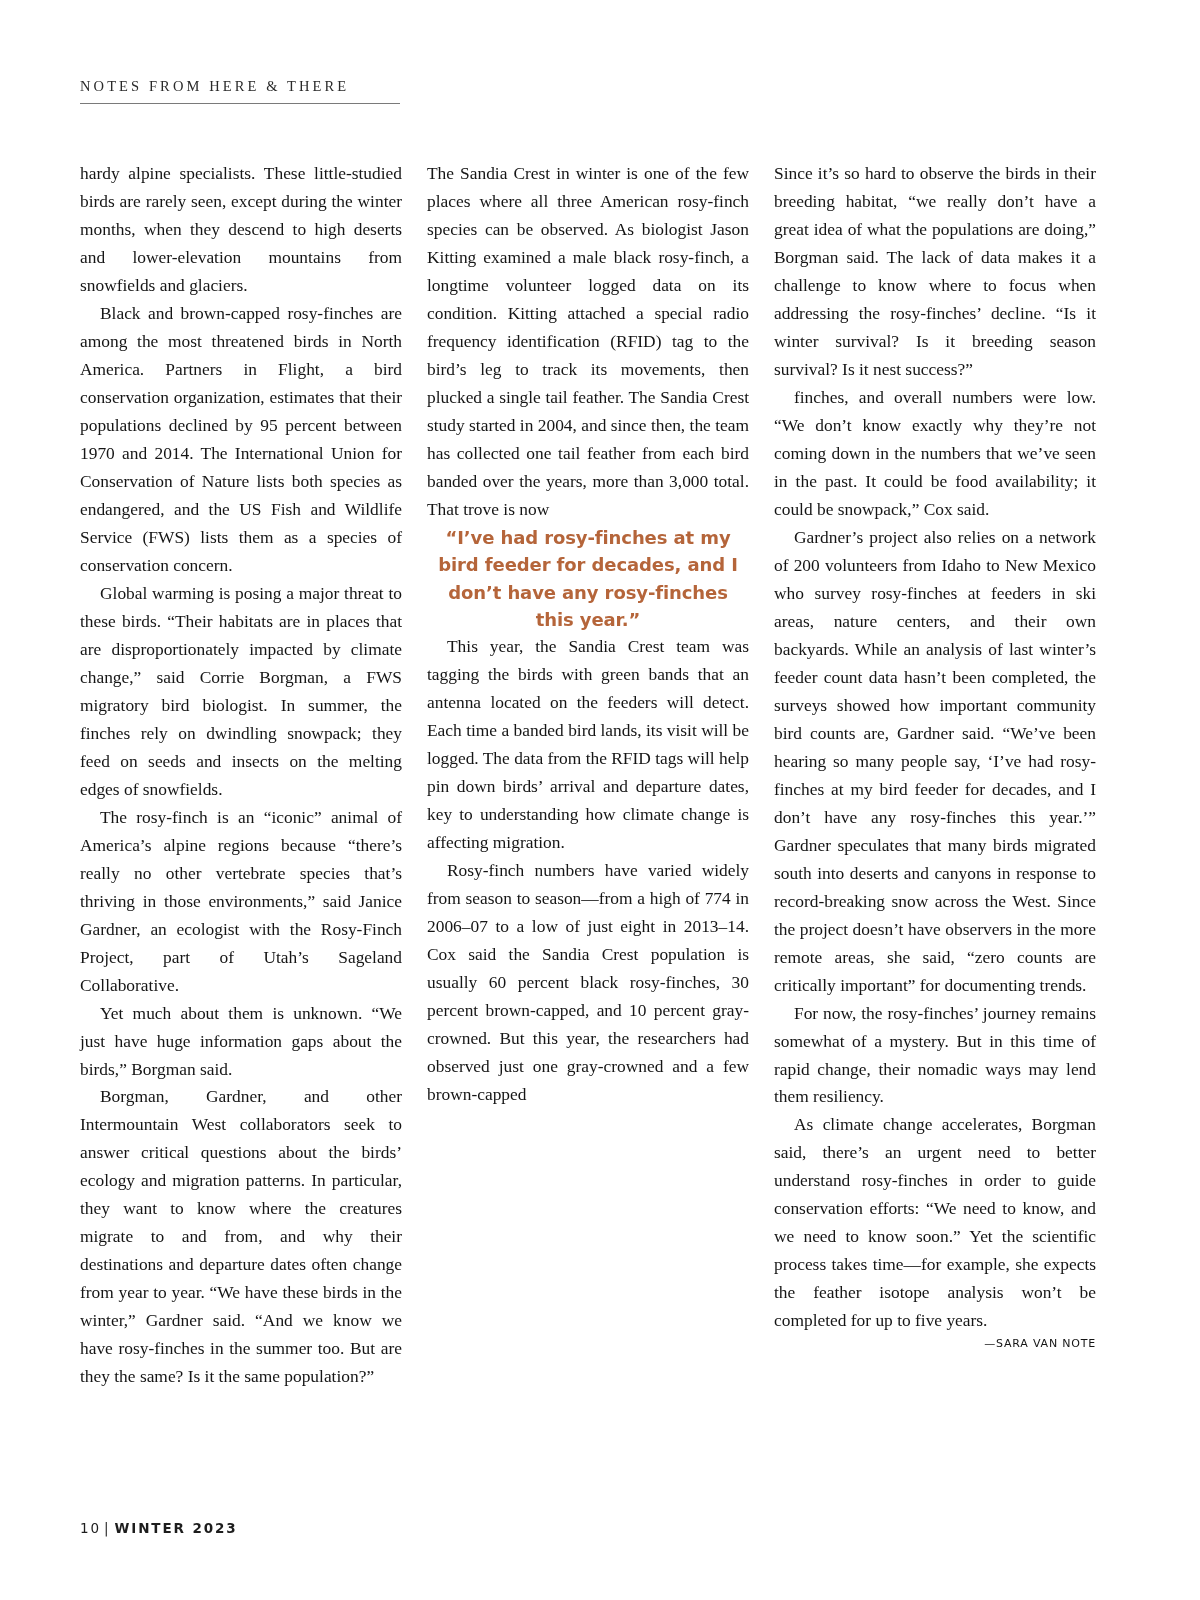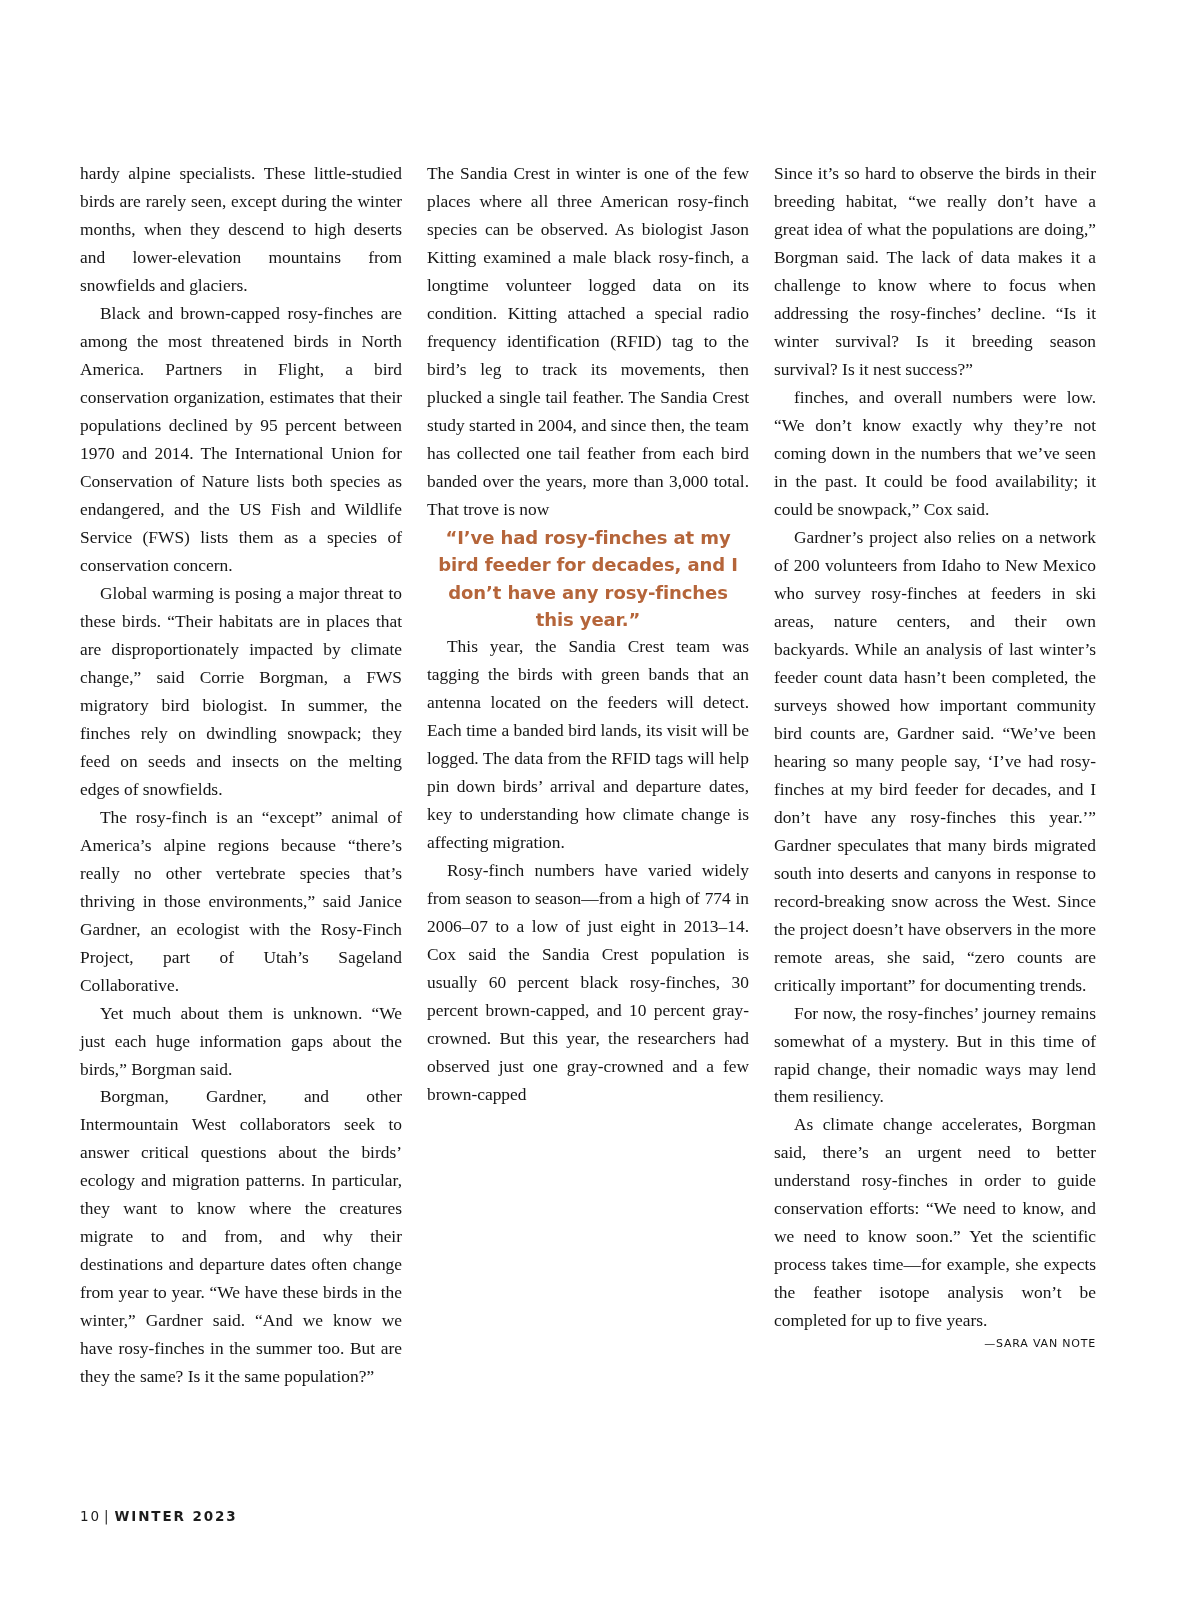--- a/index.html
+++ b/index.html
@@ -87,21 +87,21 @@
     font-size: 11px;
     letter-spacing: 0.8px;
     color: #151515;
     text-indent: 0 !important;
     hyphens: none;
   }
   
   .footer {
     position: absolute;
     left: 80px;
-    bottom: 76px;
+    bottom: 64px;
     font-family: "DejaVu Sans", sans-serif;
     font-size: 13.5px;
     letter-spacing: 1.9px;
     color: #1d1d1d;
     white-space: nowrap;
   }
   .footer .folio-num {
     font-weight: normal;
   }
   .footer .folio-sep {
@@ -109,29 +109,32 @@
   }
   .footer .folio-issue {
     font-weight: bold;
   }
 </style>
 </head>
 <body>
 
 <div class="page">
 
+  <div class="running-head">
+    <div class="running-head-text">NOTES FROM HERE &amp; THERE</div>
+  </div>
 
   <div class="columns">
 
     <div class="col">
       <p>hardy alpine specialists. These little-studied birds are rarely seen, except during the winter months, when they descend to high deserts and lower-elevation mountains from snowfields and glaciers.</p>
       <p>Black and brown-capped rosy-finches are among the most threatened birds in North America. Partners in Flight, a bird conservation organization, estimates that their populations declined by 95 percent between 1970 and 2014. The International Union for Conservation of Nature lists both species as endangered, and the US Fish and Wildlife Service (FWS) lists them as a species of conservation concern.</p>
       <p>Global warming is posing a major threat to these birds. “Their habitats are in places that are disproportionately impacted by climate change,” said Corrie Borgman, a FWS migratory bird biologist. In summer, the finches rely on dwindling snowpack; they feed on seeds and insects on the melting edges of snowfields.</p>
-      <p>The rosy-finch is an “except” animal of America’s alpine regions because “there’s really no other vertebrate species that’s thriving in those environments,” said Janice Gardner, an ecologist with the Rosy-Finch Project, part of Utah’s Sageland Collaborative.</p>
-      <p>Yet much about them is unknown. “We just each huge information gaps about the birds,” Borgman said.</p>
+      <p>The rosy-finch is an “iconic” animal of America’s alpine regions because “there’s really no other vertebrate species that’s thriving in those environments,” said Janice Gardner, an ecologist with the Rosy-Finch Project, part of Utah’s Sageland Collaborative.</p>
+      <p>Yet much about them is unknown. “We just have huge information gaps about the birds,” Borgman said.</p>
       <p>Borgman, Gardner, and other Intermountain West collaborators seek to answer critical questions about the birds’ ecology and migration patterns. In particular, they want to know where the creatures migrate to and from, and why their destinations and departure dates often change from year to year. “We have these birds in the winter,” Gardner said. “And we know we have rosy-finches in the summer too. But are they the same? Is it the same population?”</p>
     </div>
 
     <div class="col">
       <p>The Sandia Crest in winter is one of the few places where all three American rosy-finch species can be observed. As biologist Jason Kitting examined a male black rosy-finch, a longtime volunteer logged data on its condition. Kitting attached a special radio frequency identification (RFID) tag to the bird’s leg to track its movements, then plucked a single tail feather. The Sandia Crest study started in 2004, and since then, the team has collected one tail feather from each bird banded over the years, more than 3,000 total. That trove is now</p>
       <p class="pullquote">“I’ve had rosy-finches at my bird feeder for decades, and I don’t have any rosy-finches this year.”</p>
       <p>This year, the Sandia Crest team was tagging the birds with green bands that an antenna located on the feeders will detect. Each time a banded bird lands, its visit will be logged. The data from the RFID tags will help pin down birds’ arrival and departure dates, key to understanding how climate change is affecting migration.</p>
       <p>Rosy-finch numbers have varied widely from season to season—from a high of 774 in 2006–07 to a low of just eight in 2013–14. Cox said the Sandia Crest population is usually 60 percent black rosy-finches, 30 percent brown-capped, and 10 percent gray-crowned. But this year, the researchers had observed just one gray-crowned and a few brown-capped</p>
     </div>
 

